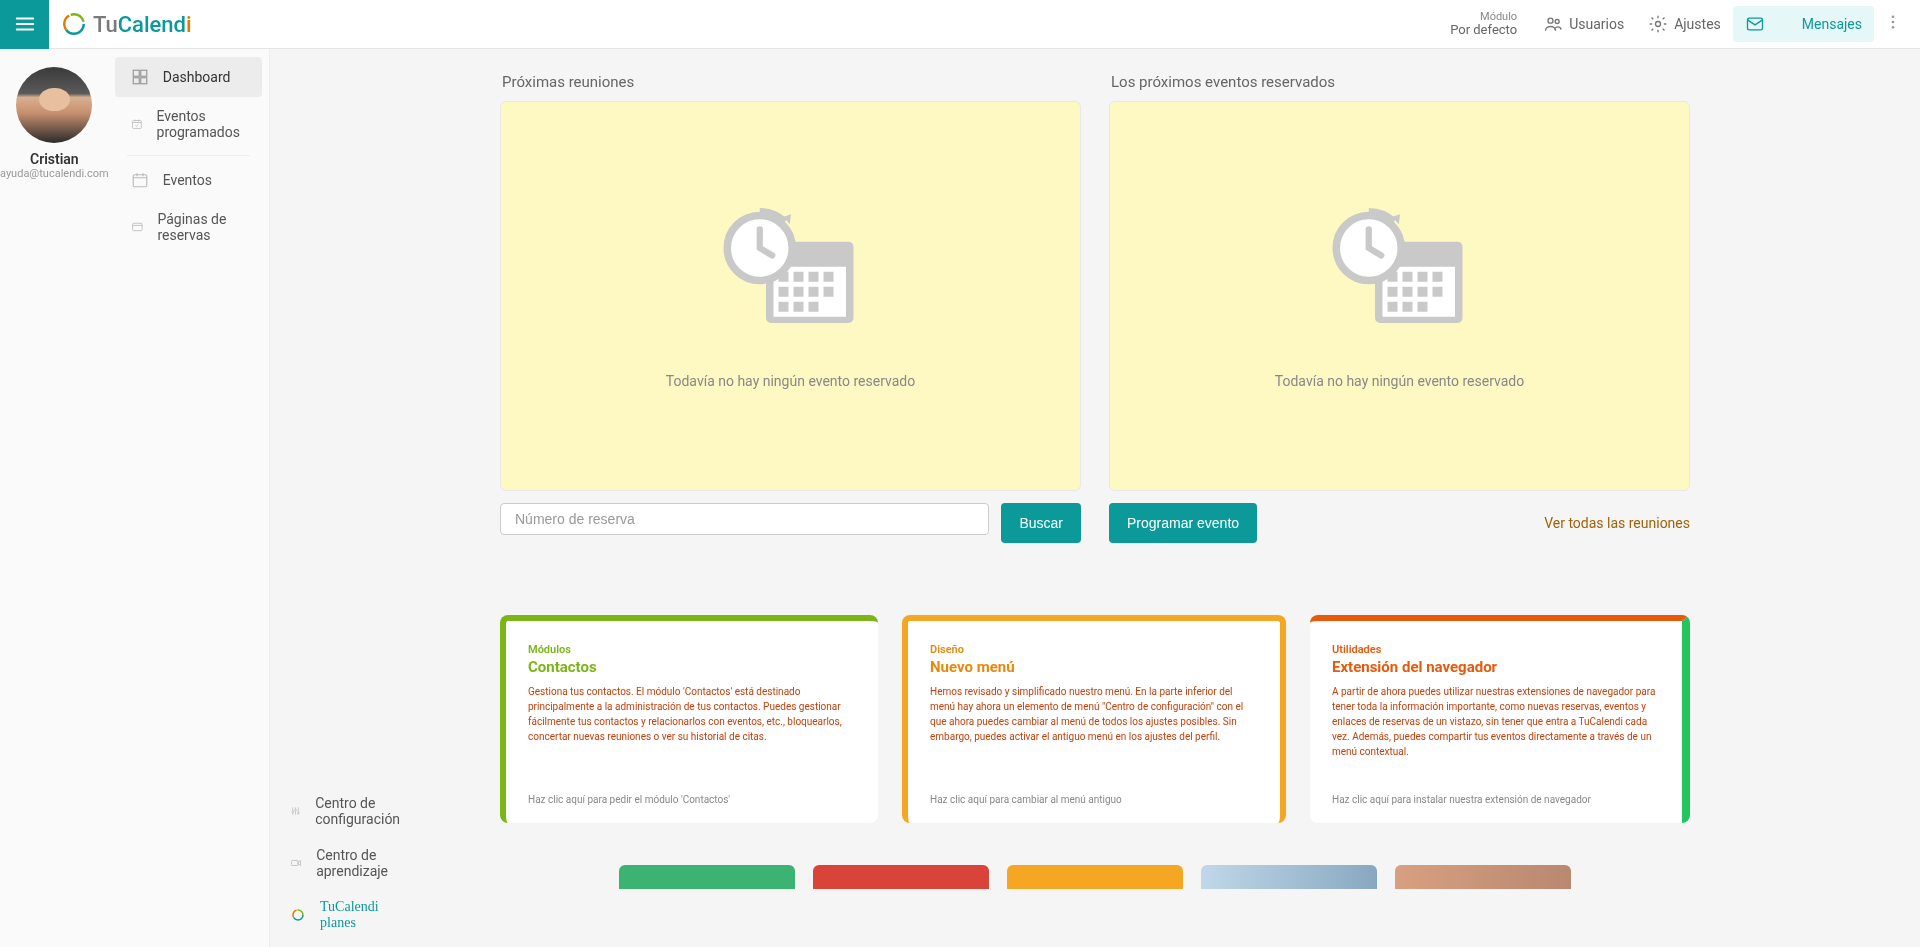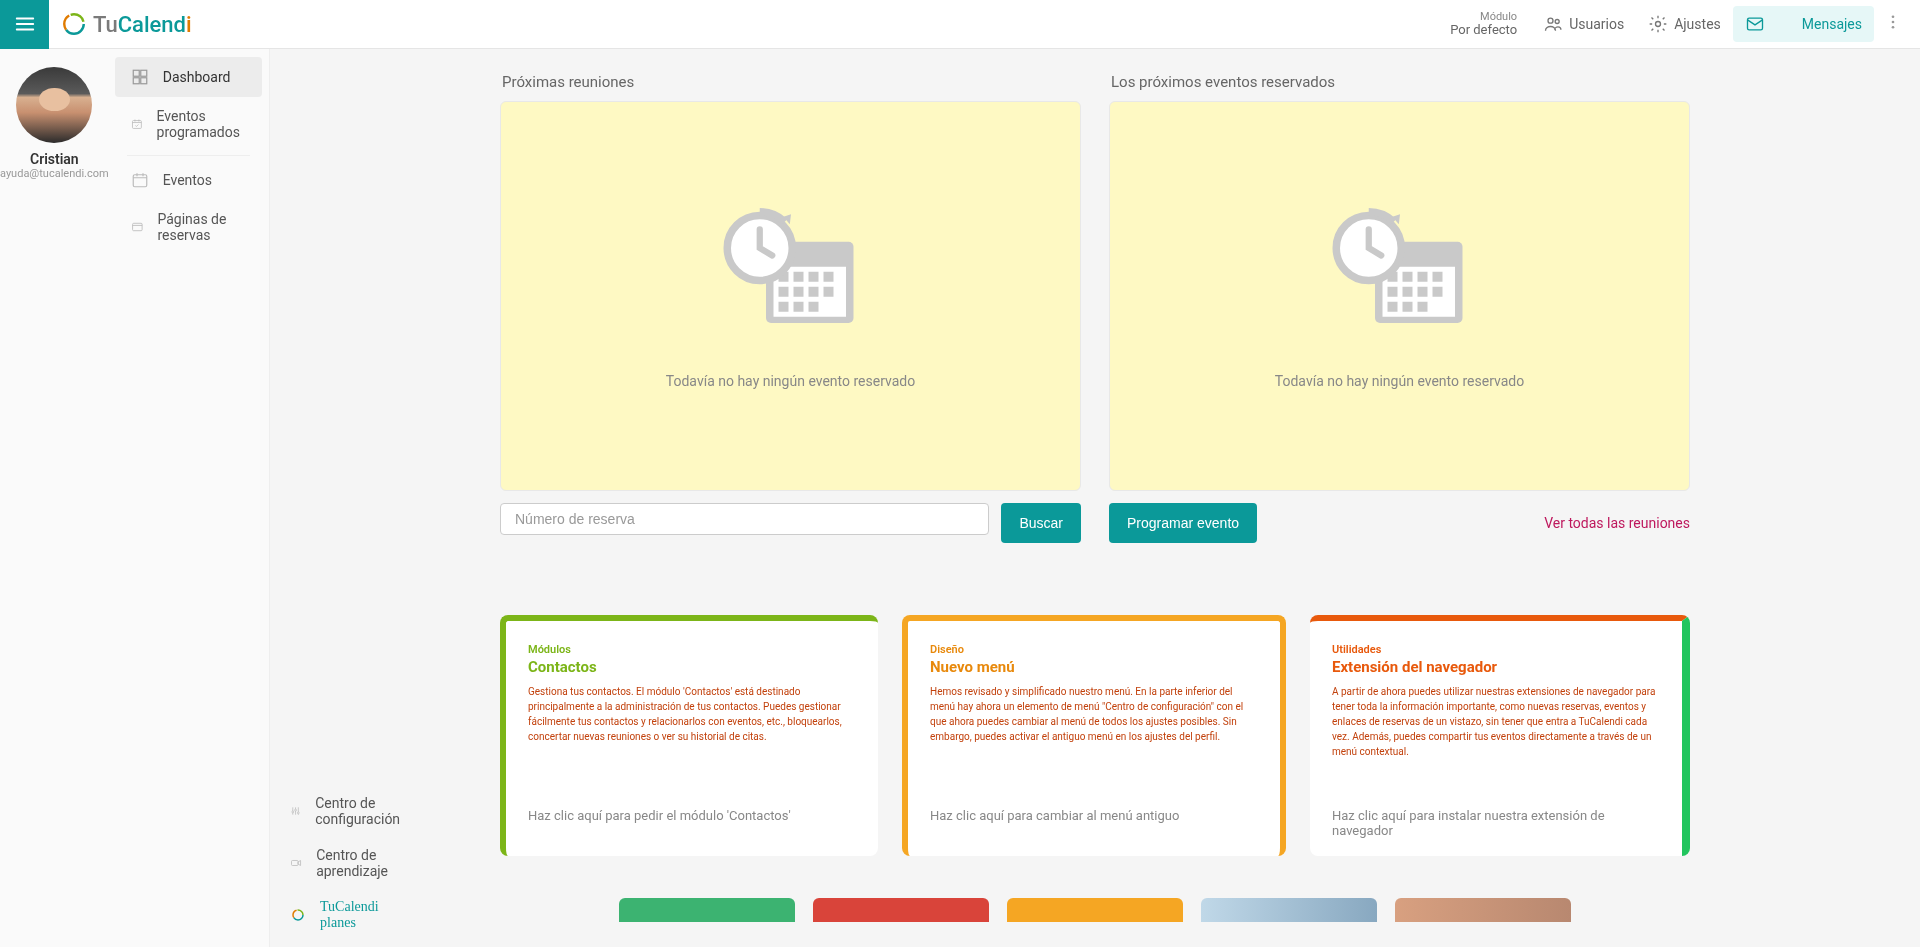--- a/index.html
+++ b/index.html
@@ -50,35 +50,35 @@
 .section-title { font-size: 15px; color: #666; margin-bottom: 10px; padding-left: 2px; }
 .card { background: #fef9c3; border: 1px solid #e8e8e8; border-radius: 6px; }
 .empty-card { height: 390px; display: flex; flex-direction: column; align-items: center; justify-content: center; }
 .empty-illus { width: 150px; height: 140px; margin-bottom: 30px; }
 .empty-text { color: #888; font-size: 14px; }
 .search-row { display: flex; gap: 12px; margin-top: 12px; }
 .search-input { flex: 1; height: 28px; border: 1px solid #ccc; border-radius: 4px; padding: 15px 14px; font-size: 14px; color: #555; }
 .search-input::placeholder { color: #999; }
 .btn { background: #0b9999; color: #fff; border: none; border-radius: 4px; padding: 0 18px; height: 40px; font-size: 14px; cursor: pointer; }
 .action-row { display: flex; justify-content: space-between; align-items: center; margin-top: 12px; height: 40px; }
-.link { color: #be185d; font-size: 14px; cursor: pointer; }
+.link { color: #a16207; font-size: 14px; cursor: pointer; }
 
 
 .info-row { display: flex; gap: 24px; margin-top: 72px; }
 .info-card { flex: 1; background: #fff; border-radius: 8px; padding: 22px 22px 18px; position: relative; border-top: 6px solid; }
 .info-card.green { border-top-color: #7cb518; border-left: 6px solid #7cb518; }
 .info-card.orange { border-top-color: #f5a623; border-left: 6px solid #f5a623; border-right: 6px solid #f5a623; }
 .info-card.red-orange { border-top-color: #e8590c; border-right: 8px solid #22c55e; }
 .info-cat { font-size: 11px; font-weight: 600; }
 .info-card.green .info-cat, .info-card.green .info-title { color: #7cb518; }
 .info-card.orange .info-cat, .info-card.orange .info-title { color: #e8890c; }
 .info-card.red-orange .info-cat, .info-card.red-orange .info-title { color: #e8590c; }
 .info-title { font-size: 15px; font-weight: 700; margin: 2px 0 8px; }
 .info-body { font-size: 10px; color: #c2410c; line-height: 1.5; min-height: 110px; }
-.info-link { font-size: 13px; color: #888; margin-top: 14px; display: block; }
+.info-link { font-size: 10px; color: #888; display: block; }
 
 
 .tile-row { display: flex; gap: 18px; margin-top: 42px; justify-content: center; }
 .tile { width: 176px; height: 24px; border-radius: 6px 6px 0 0; }
 .tile.t1 { background: #3cb371; }
 .tile.t2 { background: #d9443a; }
 .tile.t3 { background: #f5a623; }
 .tile.t4 { background: linear-gradient(90deg,#c0d8e8,#88a8c0); }
 .tile.t5 { background: linear-gradient(90deg,#d8a080,#b88870); }
 

